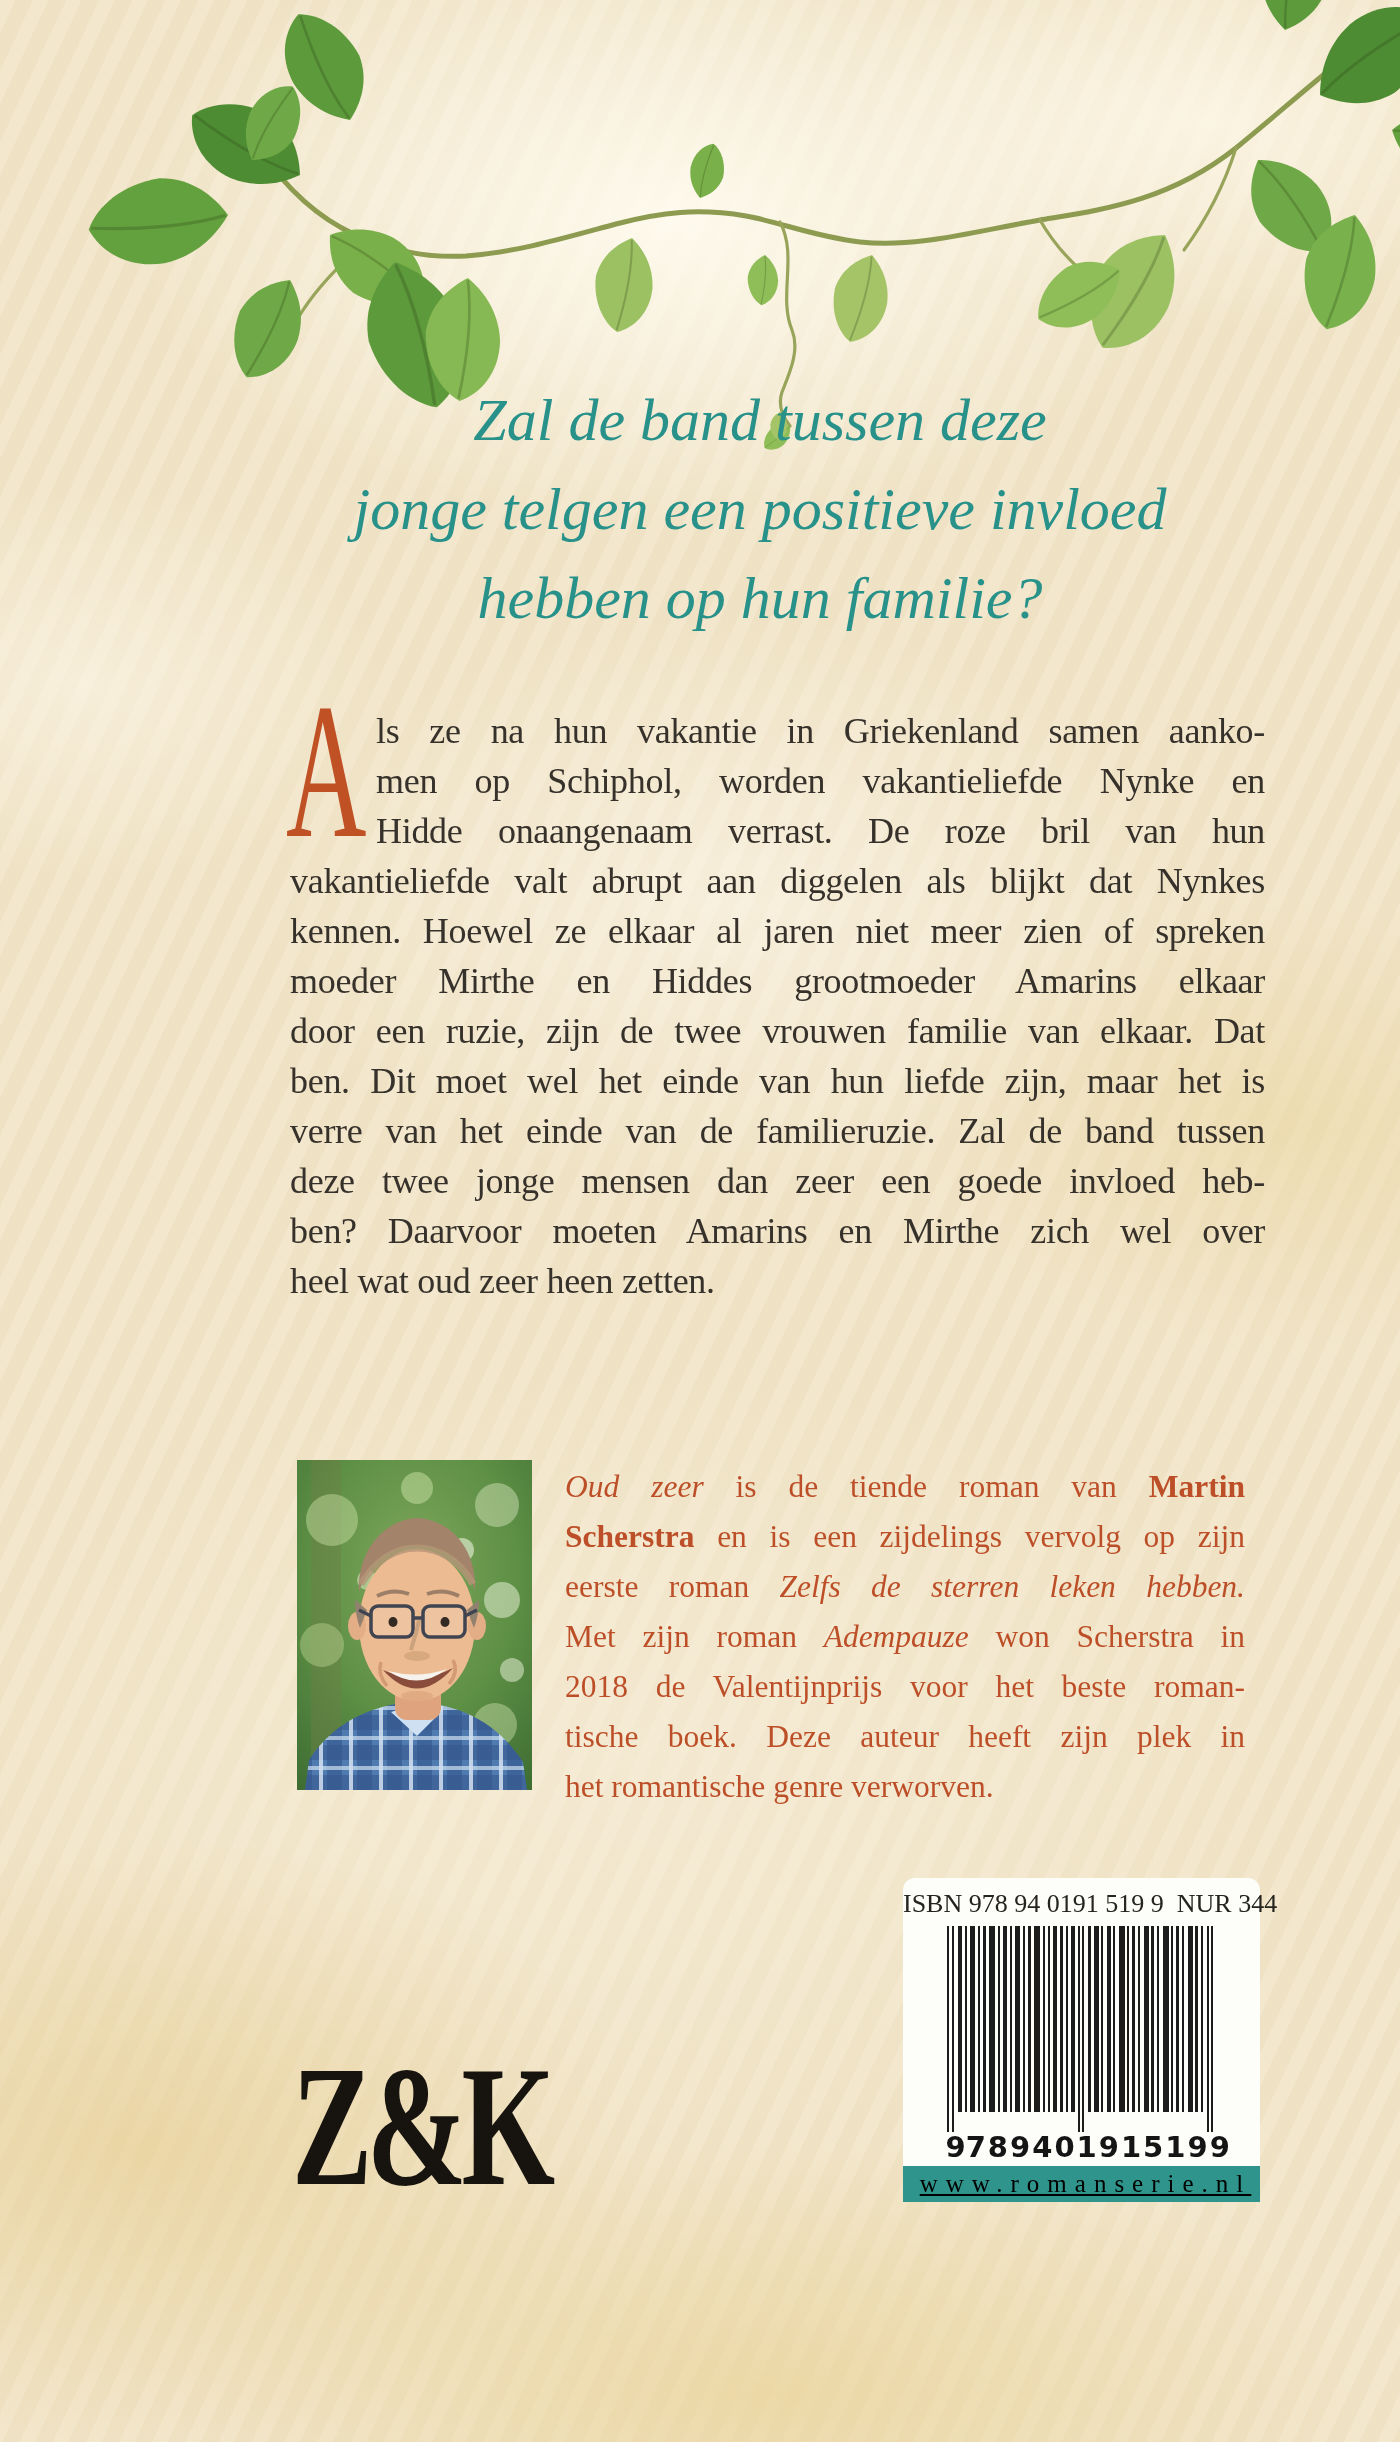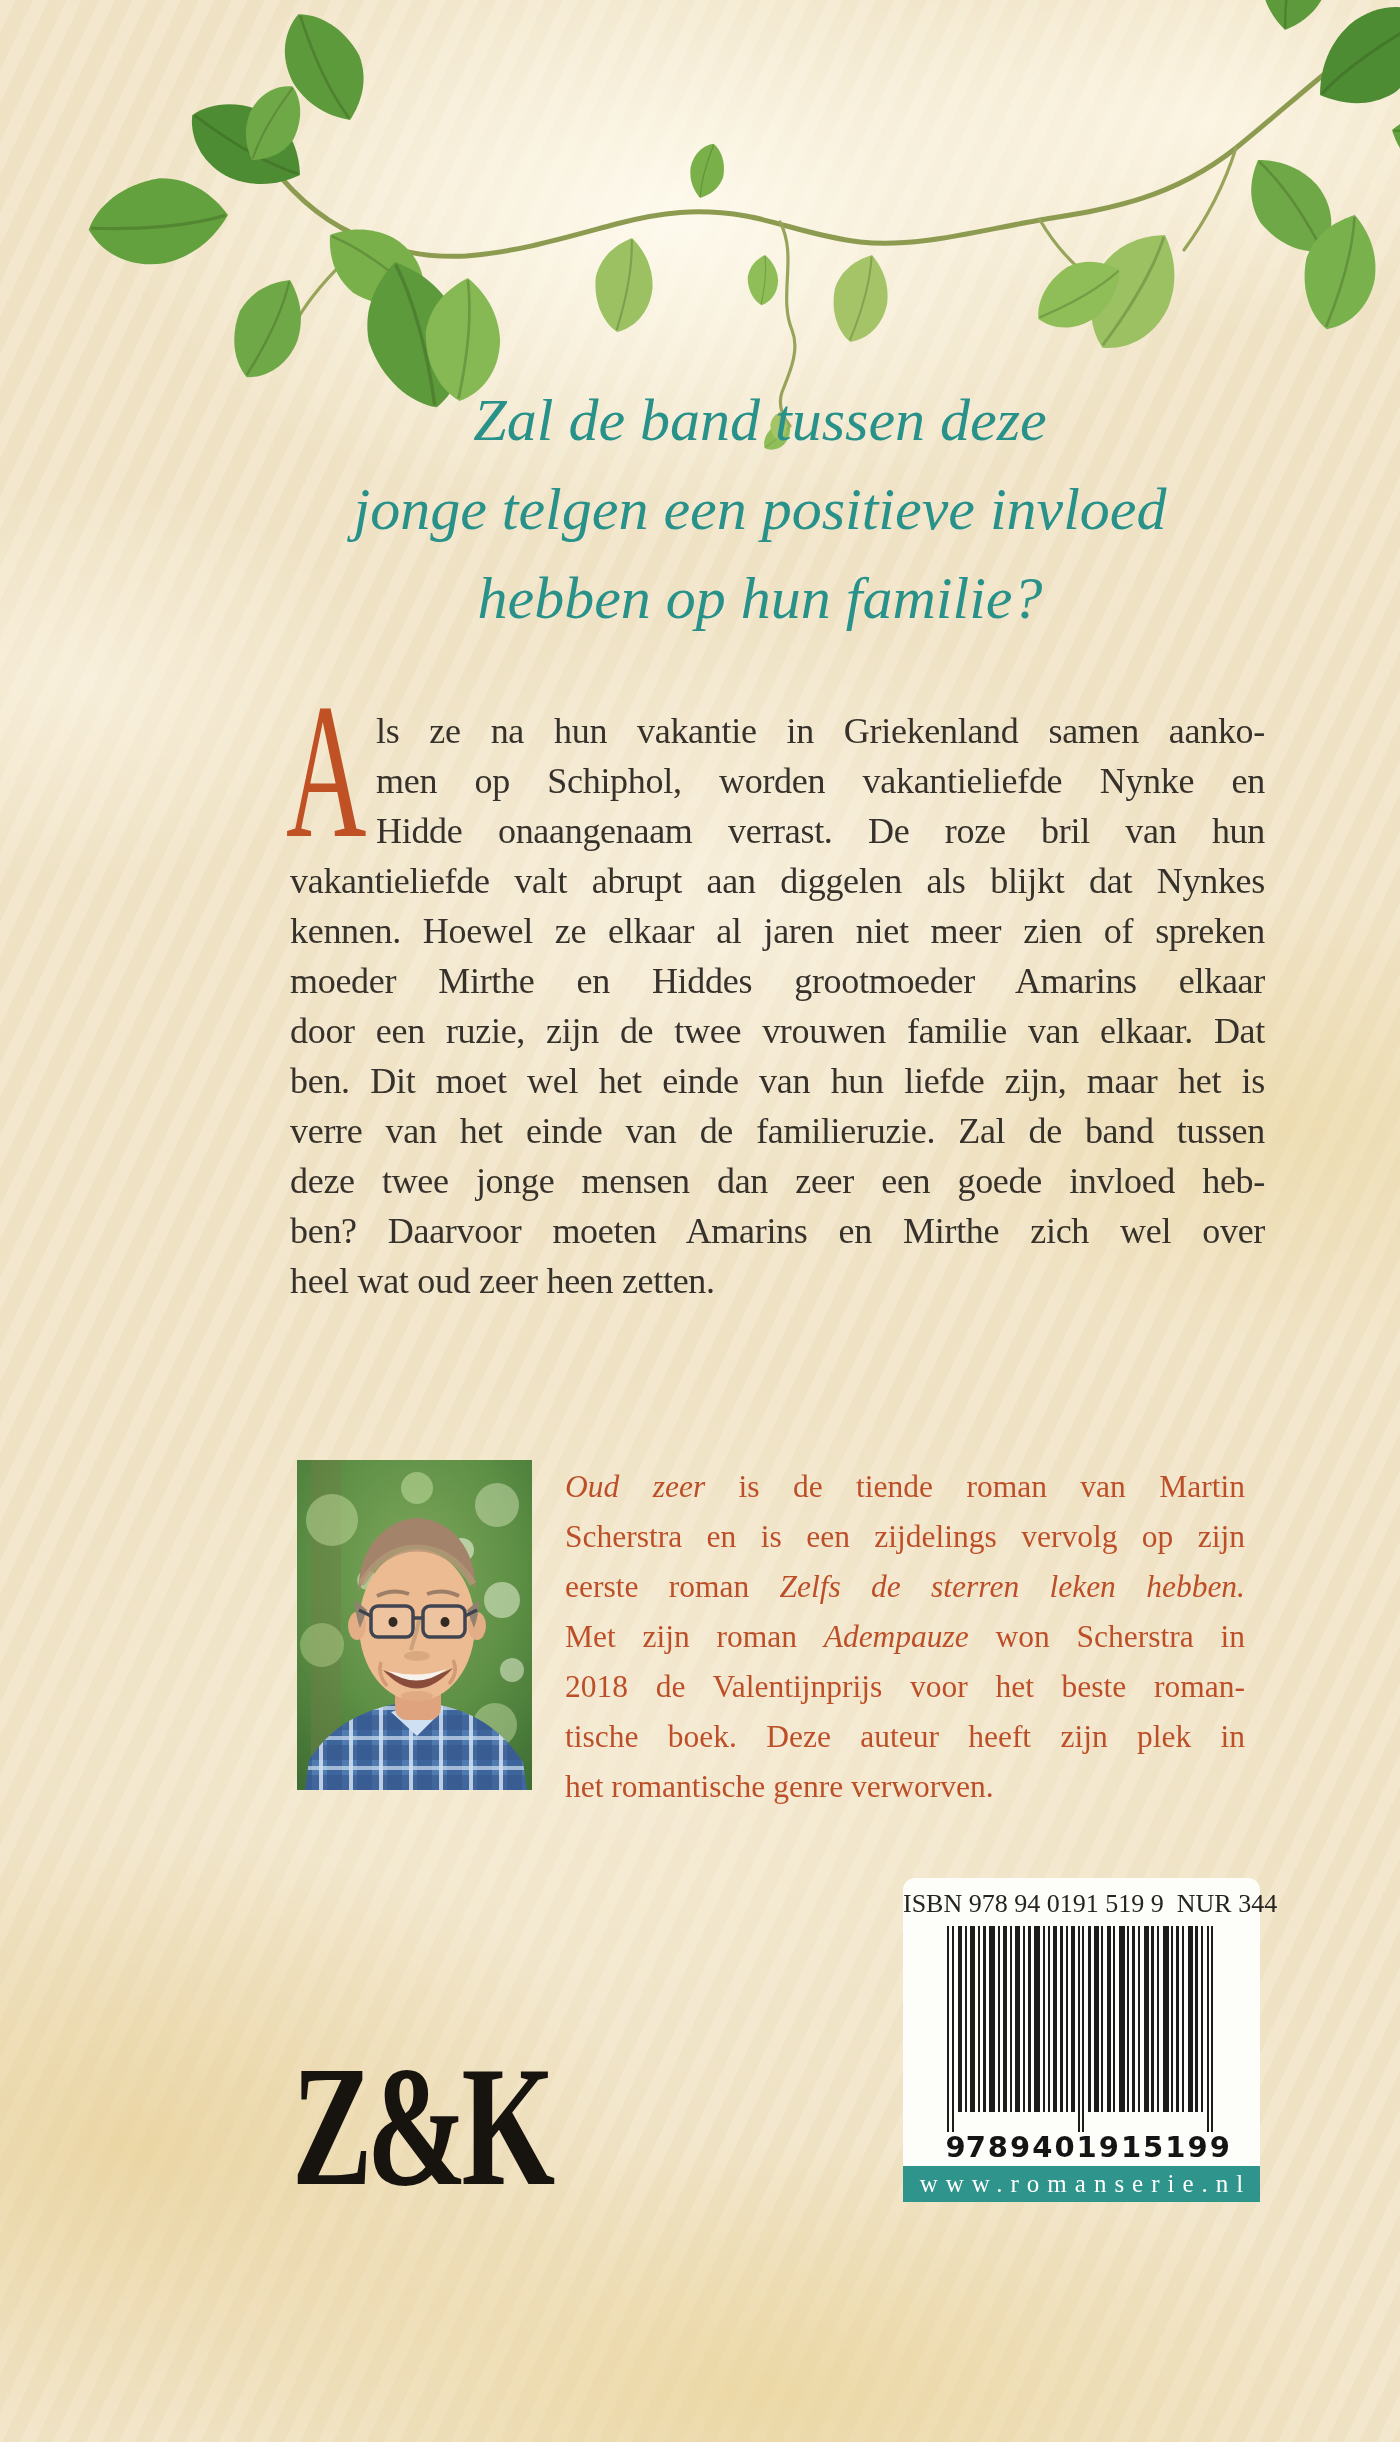--- a/index.html
+++ b/index.html
@@ -33,33 +33,33 @@
     font-size:36px;line-height:50px;letter-spacing:-0.3px;color:#36312b;}
   .dropcap-spacer{float:left;width:86px;height:150px;}
   .jline{text-align:justify;text-align-last:justify;}
   .jline.last{text-align-last:left;}
 
   .author-photo{position:absolute;left:297px;top:1460px;width:235px;height:330px;}
   .author-photo svg{display:block;}
   .author-note{position:absolute;left:565px;top:1462px;width:680px;
     font-size:31.5px;line-height:50px;color:#bd4f28;}
   .it{font-style:italic;}
-  .bd{font-weight:normal;}
+  .bd{font-weight:bold;}
 
   .isbn-box{position:absolute;left:903px;top:1878px;width:357px;background:#fdfdfa;border-radius:12px;}
   .isbn-line{padding-top:10px;text-align:center;font-size:26px;line-height:32px;
     color:#26241f;white-space:pre;}
   .barcode{display:block;margin:6px auto 0;}
   .bc-digits{width:272px;margin:-2px auto 0;display:flex;align-items:flex-start;
     font-family:"DejaVu Sans",sans-serif;font-weight:bold;font-size:29px;line-height:30px;
     color:#151515;padding-bottom:4px;}
   .bc-lead{width:30px;}
   .bc-g{flex:1;text-align:center;letter-spacing:2px;}
   .web-bar{height:36px;background:#2f948b;display:flex;align-items:center;justify-content:center;}
-  .web-bar span{color:#ffffff;font-size:25px;letter-spacing:8px;padding-left:8px;}
+  .web-bar span{color:#000000;font-size:25px;letter-spacing:8px;padding-left:8px;text-decoration:underline;}
 
   .publisher-logo{position:absolute;left:292px;top:2040px;font-size:172px;line-height:1;
     font-weight:bold;letter-spacing:-8px;color:#17130e;transform:scaleX(.7);
     transform-origin:left top;}
 </style>
 </head>
 <body>
 
 <div class="page">
 

